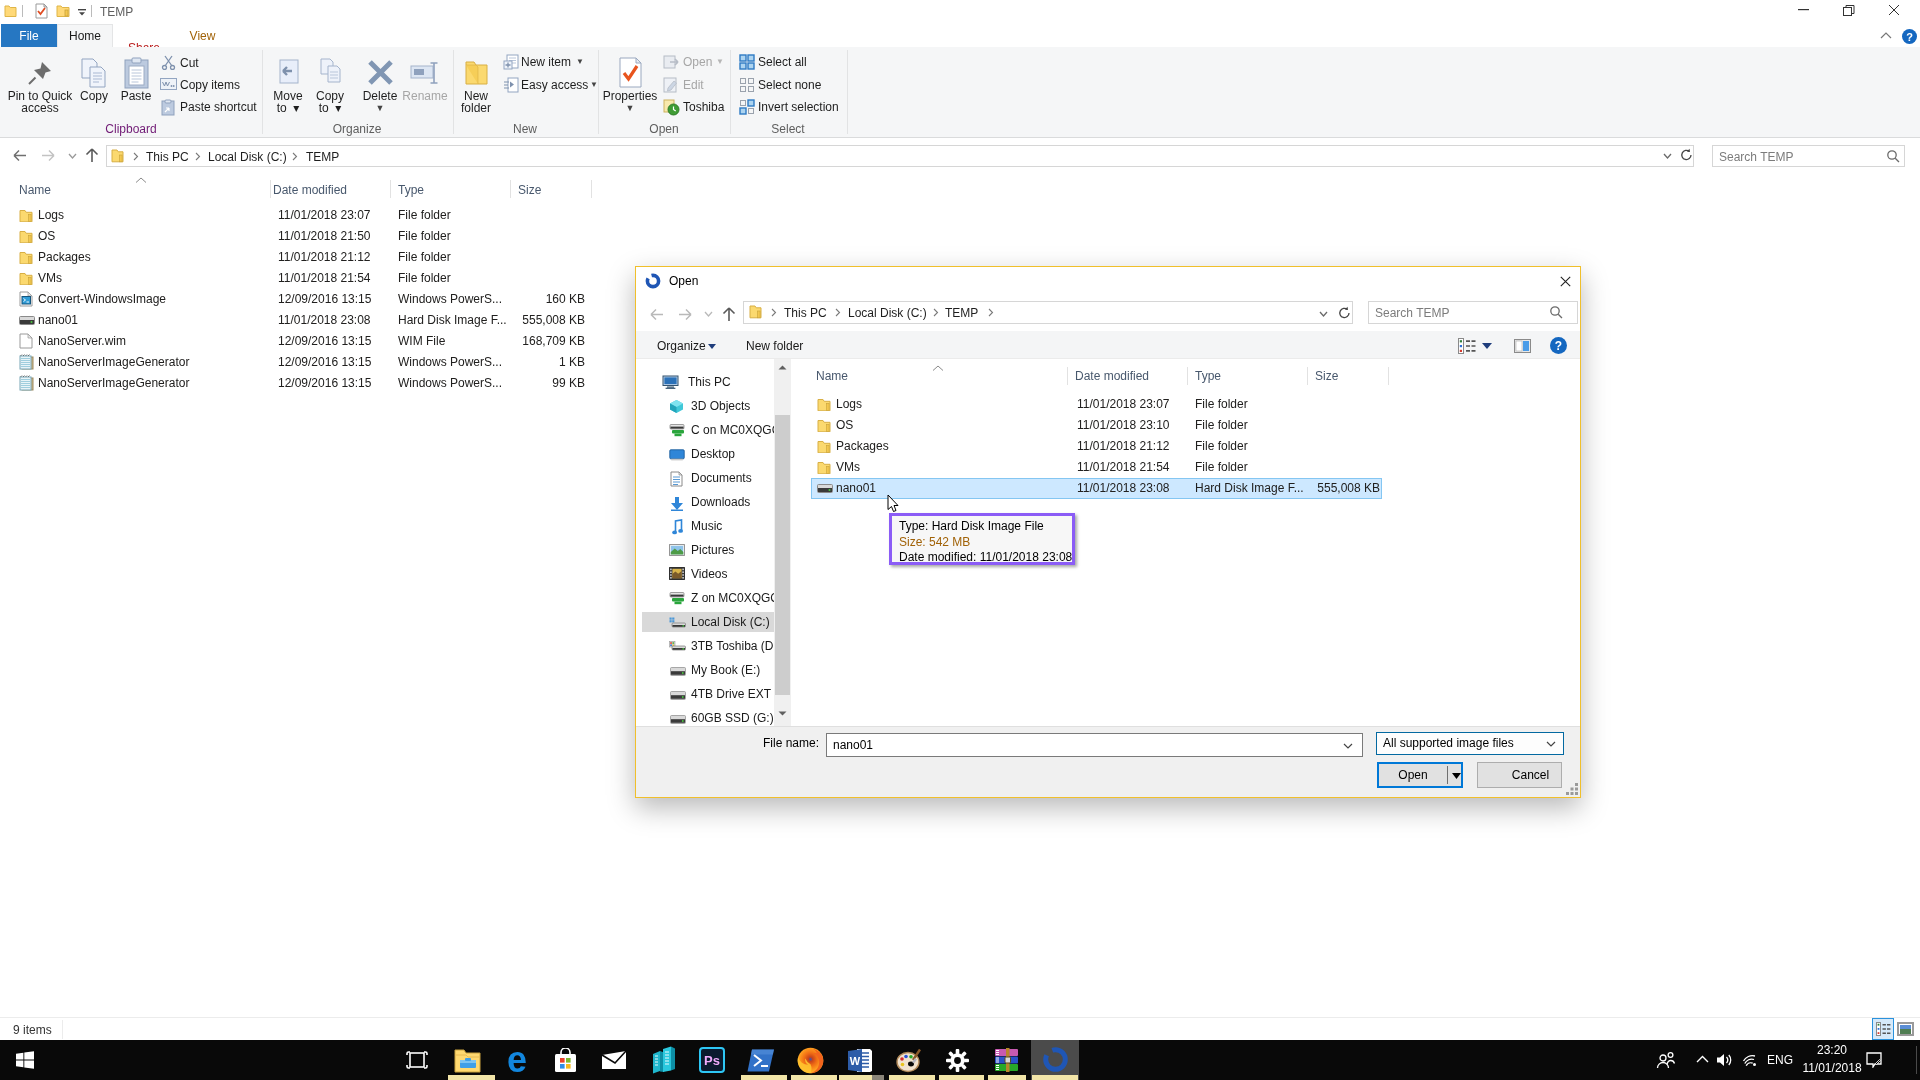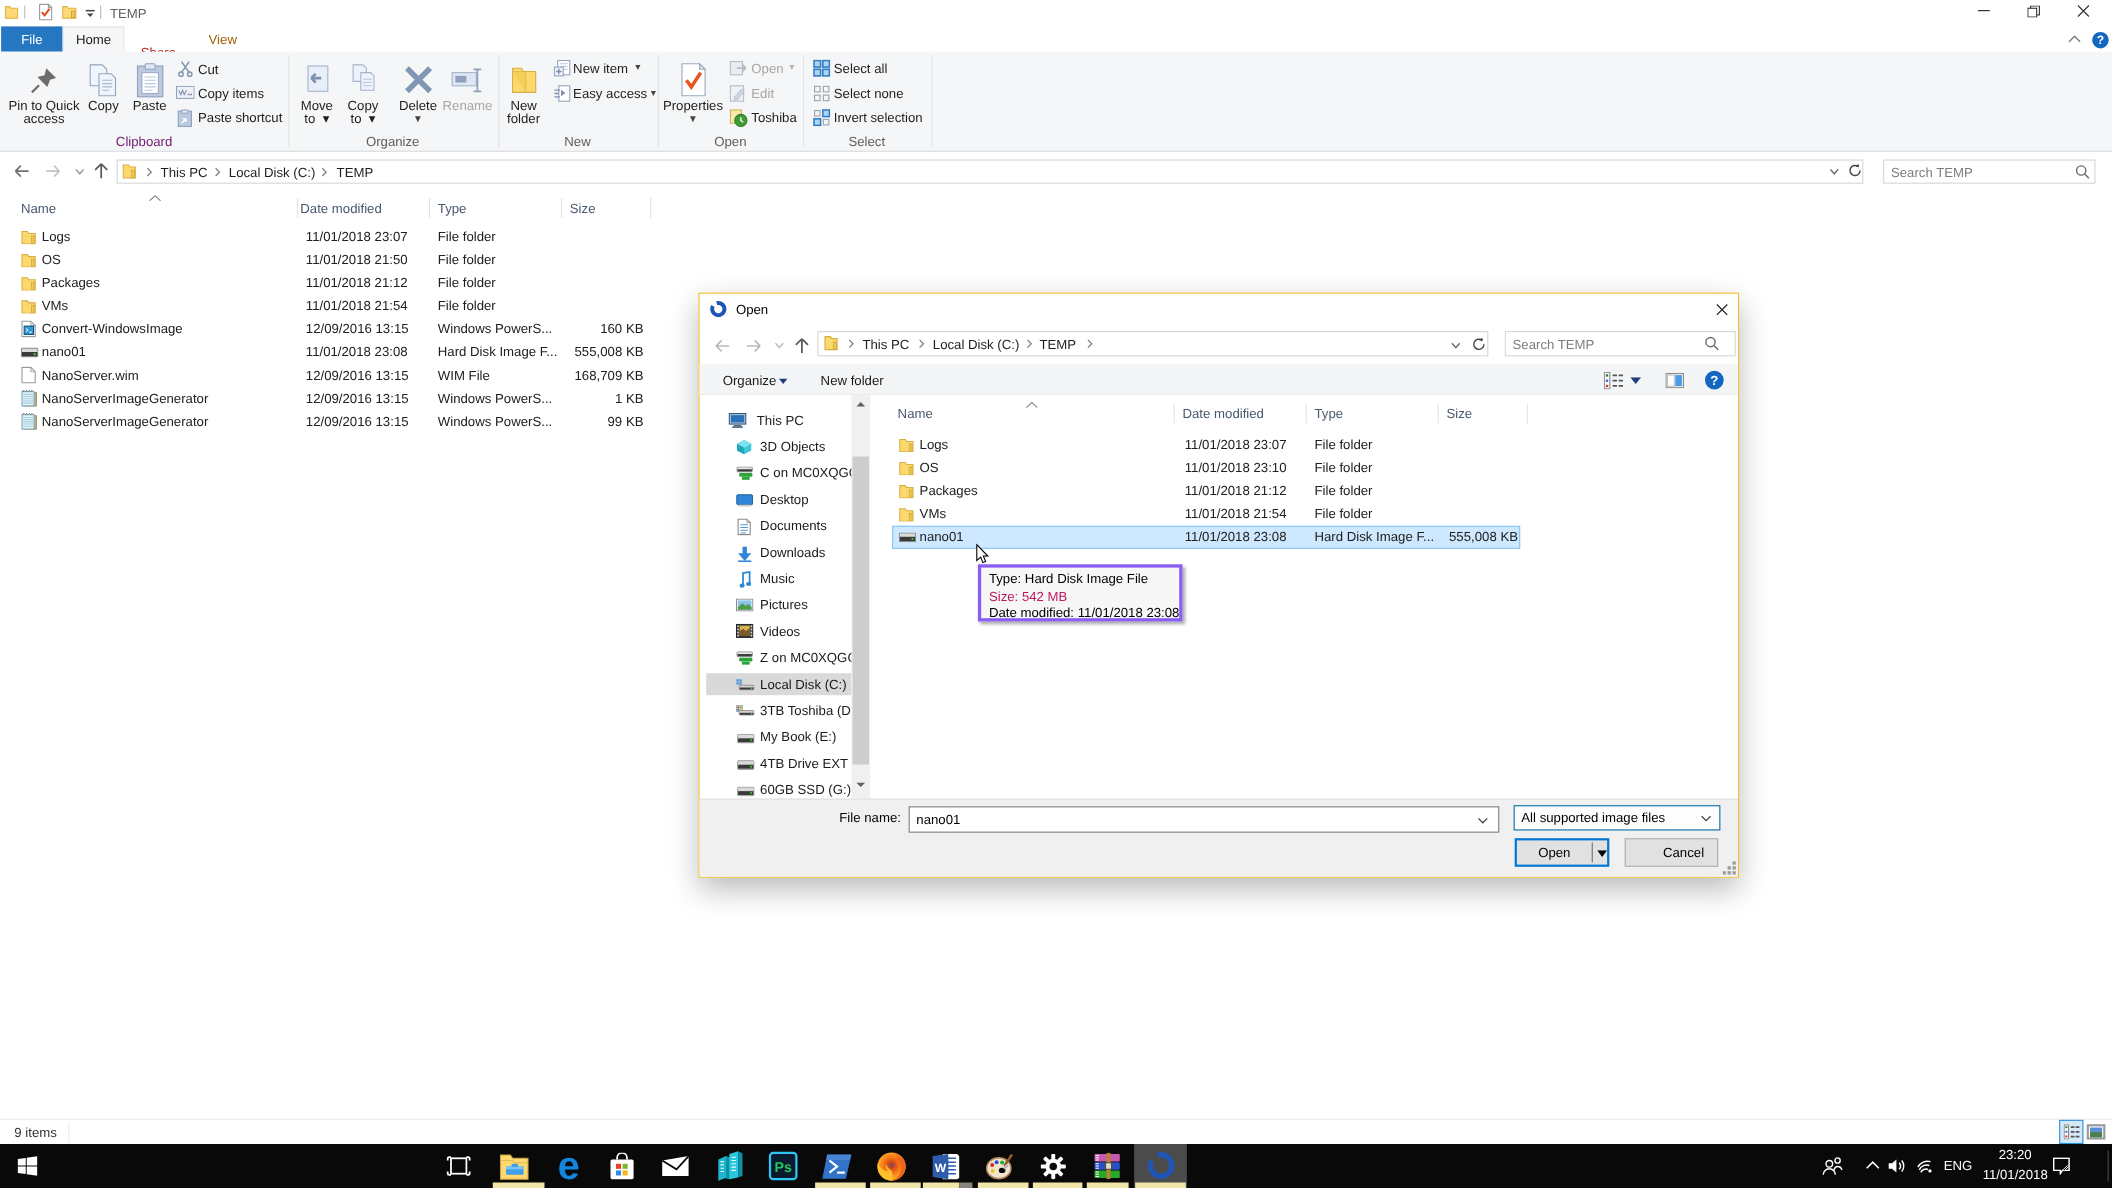--- a/index.html
+++ b/index.html
@@ -658,21 +658,21 @@
       <div style="left:441px;">11/01/2018 23:08</div>
       <div style="left:559px;">Hard Disk Image F...</div>
       <div style="left:644px;width:100px;text-align:right;">555,008 KB</div>
   </div>
 
   <svg class="abs" style="left:251px;top:227px" width="13" height="20" viewBox="0 0 13 20">
     <path d="M1 1v14.5l3.5-3 2 5 2.5-1-2-5H11z" fill="#fff" stroke="#000" stroke-width="1"></path>
   </svg>
   <div class="abs" style="left:253px;top:246px;width:186px;height:52px;background:#f7f7f7;border:3px solid #8b5cf6;box-shadow:2px 2px 3px rgba(0,0,0,.35);">
     <div class="abs" style="left:7px;top:3px;color:#000;white-space:nowrap;">Type: Hard Disk Image File</div>
-    <div class="abs" style="left:7px;top:19px;color:#be185d;">Size: 542 MB</div>
+    <div class="abs" style="left:7px;top:19px;color:#a16207;">Size: 542 MB</div>
     <div class="abs" style="left:7px;top:34px;color:#000;white-space:nowrap;">Date modified: 11/01/2018 23:08</div>
   </div>
 
   <div class="abs" style="left:0;top:459px;width:944px;height:71px;background:#f0f0f0;border-top:1px solid #dfdfdf;">
     <div class="abs" style="left:120px;top:9px;width:63px;text-align:right;color:#000;">File name:</div>
     <div class="abs" style="left:190px;top:6px;width:537px;height:24px;background:#fff;border:1px solid #7a7a7a;">
       <div class="abs" style="left:6px;top:4px;color:#000;">nano01</div>
       <svg class="abs" style="left:516px;top:9px" width="10" height="6" viewBox="0 0 10 6">
           <path d="M1 1l4 4 4-4" stroke="#444" stroke-width="1.2" fill="none"></path>
         </svg>
@@ -741,21 +741,21 @@
   </svg>
 
   <svg class="abs" style="left:651px;top:6px" width="25" height="28" viewBox="0 0 25 28">
     <path d="M2 8l7-3v20l-7 2.5z" fill="#1fb6cc"></path>
       <path d="M9 5l4 1.5V26L9 25.5z" fill="#0d8fa6"></path>
     <path d="M12 3l8-2.5v24L12 26z" fill="#2ac8de"></path>
       <path d="M20 .5l4 2V23l-4 1.5z" fill="#0d8fa6"></path>
     <path d="M4 10h3M4 13h3M4 16h3M4 19h3M14 6h4M14 9h4M14 12h4M14 15h4M14 18h4" stroke="#e8fbff" stroke-width="1"></path>
   </svg>
 
-  <div class="abs ctr" style="left:699px;top:7px;width:26px;height:26px;background:#0a1a2e;border:2px solid #2ec7f5;border-radius:4px;color:#22c55e;font-weight:bold;font-size:13px;">Ps</div>
+  <div class="abs ctr" style="left:699px;top:7px;width:26px;height:26px;background:#0a1a2e;border:2px solid #2ec7f5;border-radius:4px;color:#f0abfc;font-weight:bold;font-size:13px;">Ps</div>
 
   <svg class="abs" style="left:747px;top:9px" width="28" height="23" viewBox="0 0 28 23">
     <path d="M5 .5h22l-5 22H.5z" fill="#3272c8"></path>
     <path d="M5 .5h22l-1.2 5H3.8z" fill="#5a93dd" opacity=".55"></path>
     <path d="M7 6l7 5.5L7 17" fill="none" stroke="#fff" stroke-width="2"></path>
     <path d="M14 17h7" stroke="#fff" stroke-width="2"></path>
   </svg>
 
   <svg class="abs" style="left:797px;top:7px" width="27" height="27" viewBox="0 0 27 27">
     <defs>

